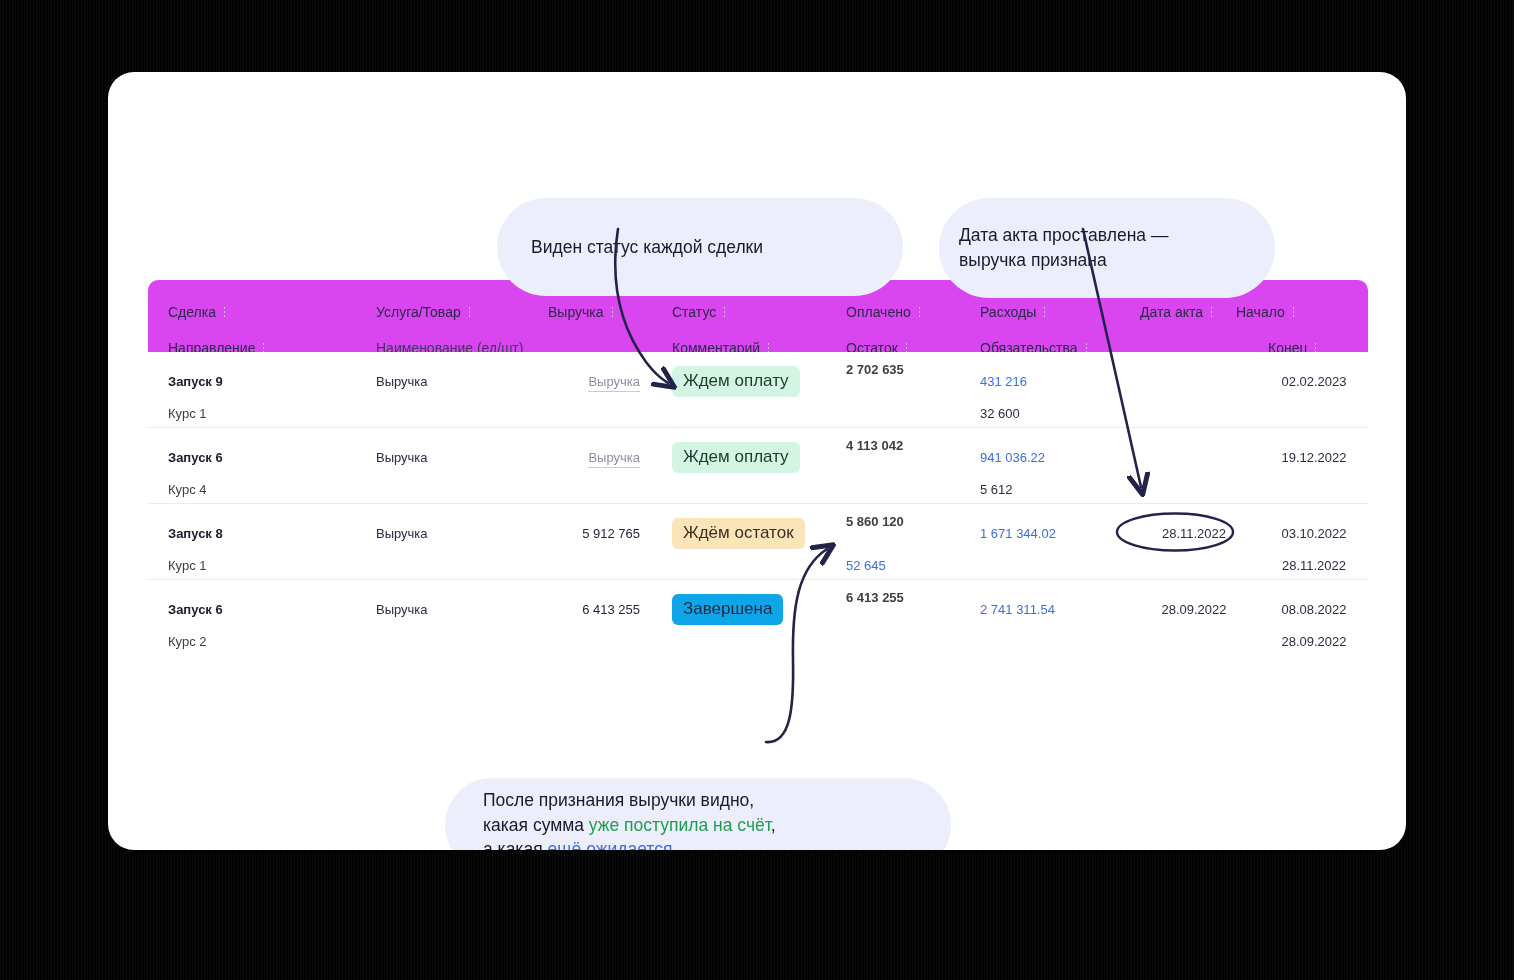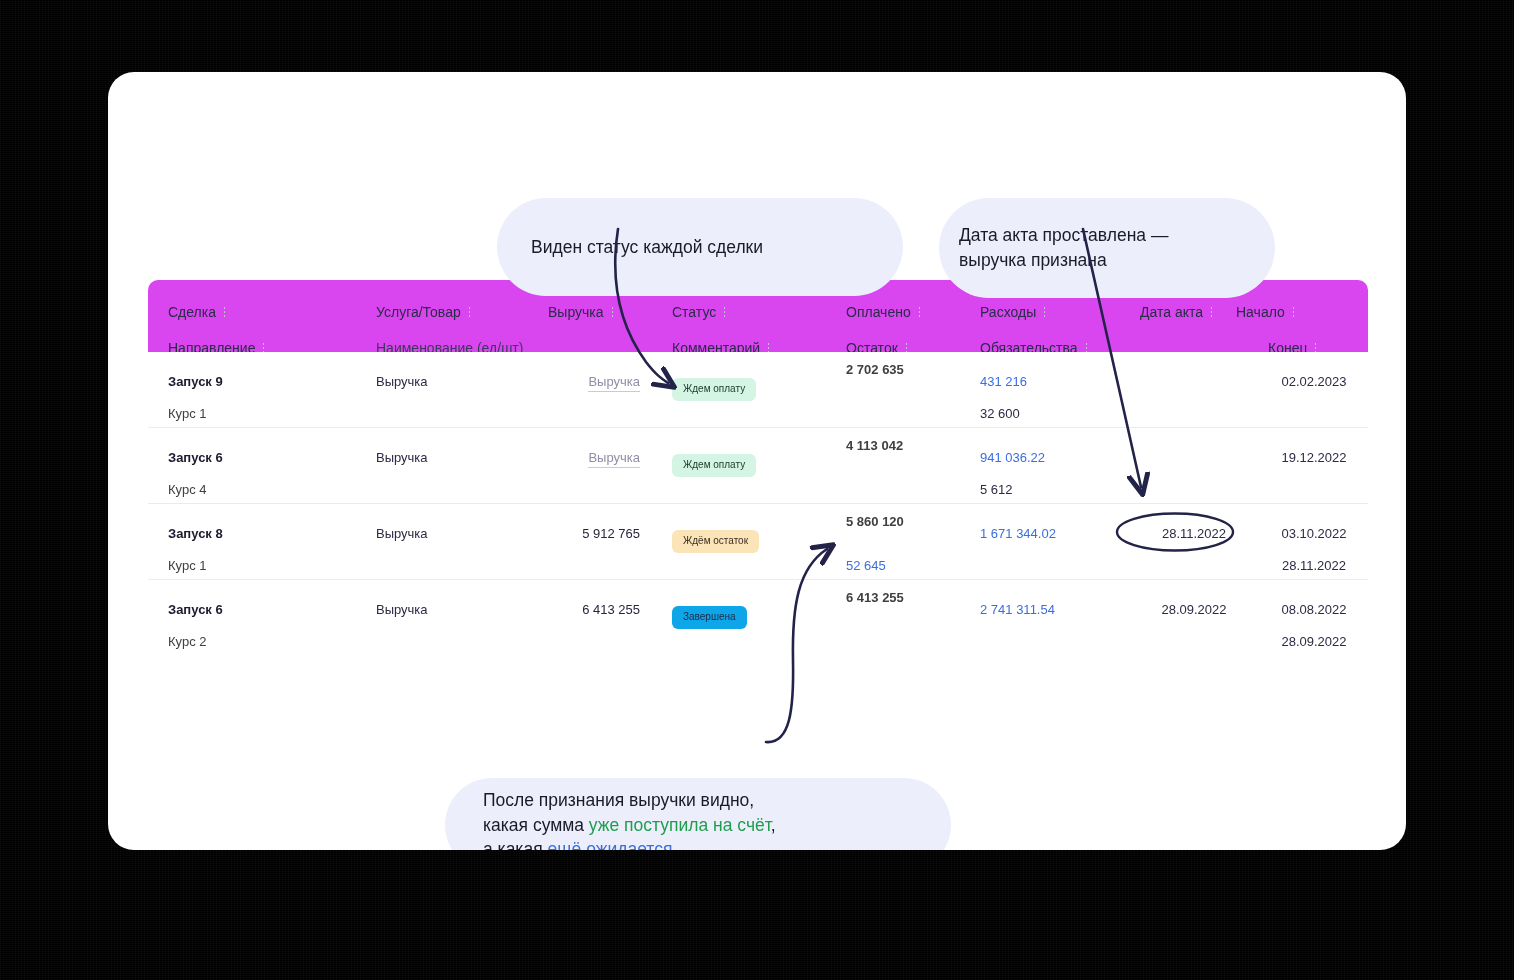--- a/index.html
+++ b/index.html
@@ -114,25 +114,25 @@
   .rev{top:22px;}
   .rev-muted{color:#8e8ea6;border-bottom:1px solid #c9c9d8;padding-bottom:2px;}
   .money-green{color:#404040;top:10px;font-weight:bold;}
   .money-blue{color:#3a6fe0;top:22px;}
   .money-grey{color:#2b2b44;top:54px;}
   .money-blue2{color:#3a6fe0;top:54px;}
   .date{top:22px;color:#2b2b44;}
   .date2{top:54px;color:#2b2b44;}
 
   .badge{
-    position:absolute;top:26px;
+    position:absolute;top:14px;
     display:inline-block;
     padding:5px 11px 6px;
     border-radius:6px;
-    font-size:10px;
+    font-size:17px;
     line-height:1.15;
     white-space:nowrap;
   }
   .badge-green{background:#d4f5e3;color:#1d3a2c;}
   .badge-amber{background:#fae4b8;color:#3c3020;}
   .badge-blue {background:#0ea5e9;color:#1e2b45;}
 
   
   #annot{
     position:absolute;left:0;top:0;width:1514px;height:980px;

